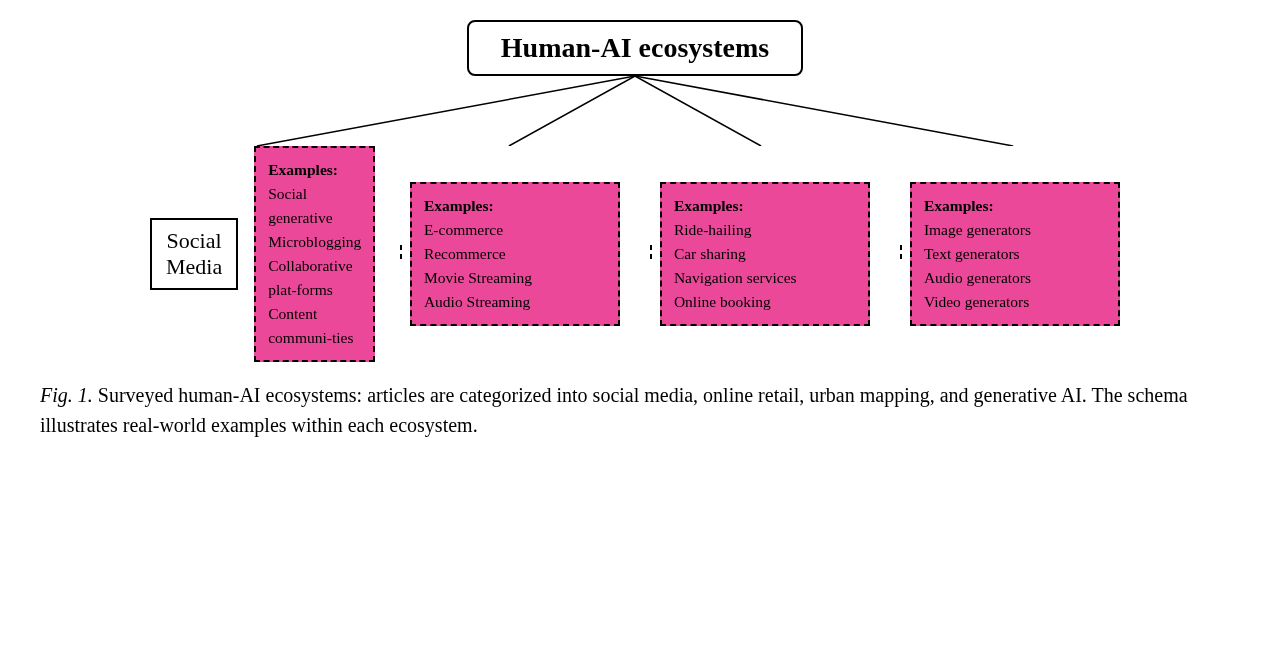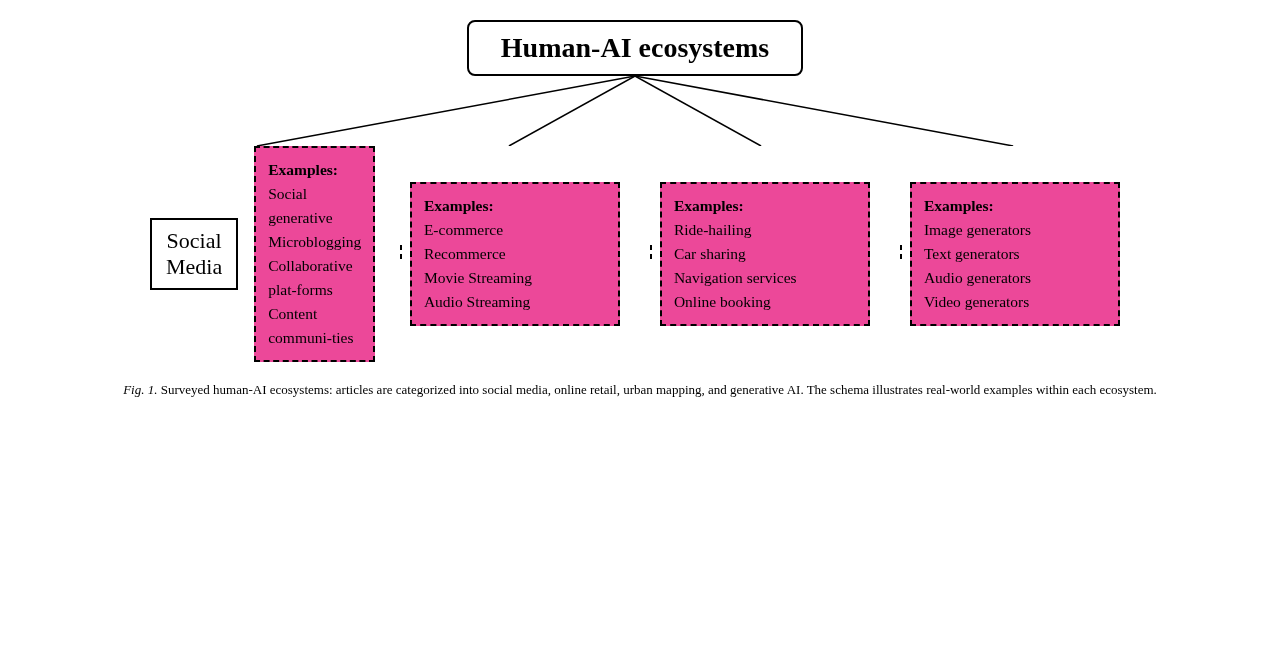--- a/index.html
+++ b/index.html
@@ -92,23 +92,23 @@
         #000 0px,
         #000 5px,
         transparent 5px,
         transparent 9px
       );
     }
 
     
     .caption {
       margin-top: 18px;
-      font-size: 13px;
+      font-size: 20px;
       line-height: 1.5;
-      text-align: center;
+      text-align: left;
       width: 100%;
       padding-left: 10px;
     }
 
     .caption .fig-label {
       font-style: italic;
     }
 
     
     .top-svg-wrapper {

